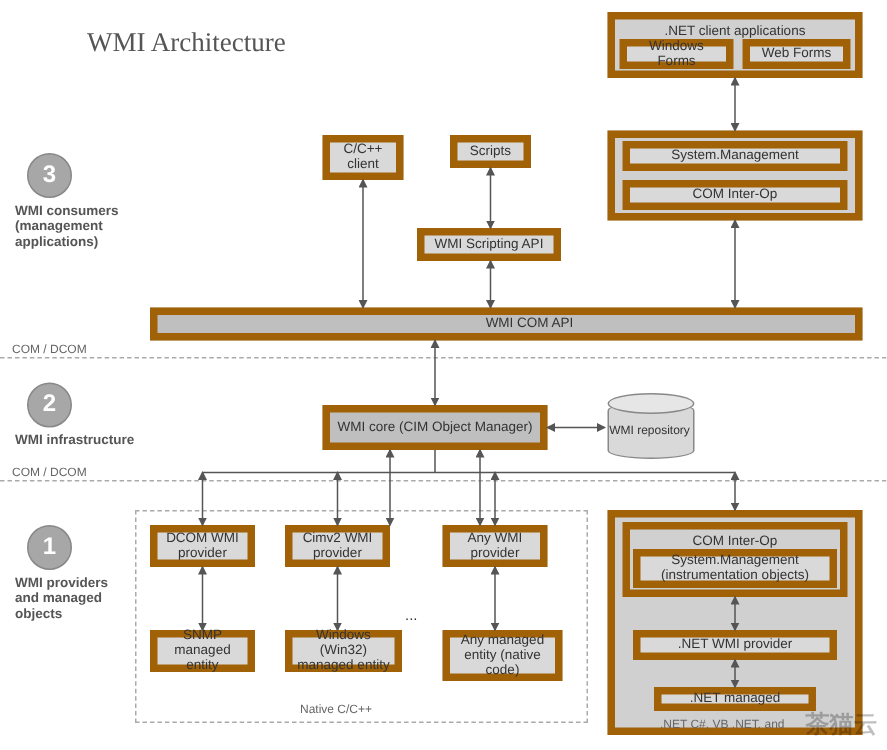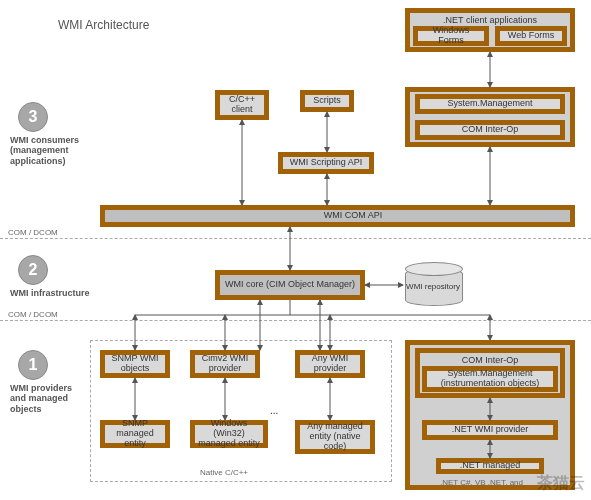--- a/index.html
+++ b/index.html
@@ -1,16 +1,16 @@
 <!DOCTYPE html>
 <html><head>
 <meta charset="utf-8">
 <style>
 body { margin:0; font-family:Arial,sans-serif; background:#fff; width:591px; height:500px; position:relative; font-size:9px; color:#333; }
-.title { position:absolute; font-size:12px; color:#555; }
+.title { position:absolute; font-size:18px; color:#555;font-family:Liberation Serif, serif; }
 .circle { position:absolute; width:28px; height:28px; border-radius:50%; background:#a7a7a7; color:#fff; font-size:16px; font-weight:bold; display:flex; align-items:center; justify-content:center; border:1px solid #888; }
 .section-label { position:absolute; width:80px; color:#555; font-size:9px; line-height:1.15; font-weight:bold; }
 .box { position:absolute; background:#bfbfbf; border:5px solid #a16207; text-align:center; display:flex; align-items:center; justify-content:center; line-height:1.1; padding:1px 2px; box-sizing:border-box; }
 .box.light { background:#d9d9d9; }
 .box.outer { background:#d0d0d0; }
 .dashline { position:absolute; border-top:1px dashed #aaa; }
 .dashbox { position:absolute; border:1px dashed #aaa; }
 .small { font-size:8px; color:#666; }
 svg.arrows { position:absolute; top:0; left:0; width:591px; height:500px; pointer-events:none; }
 svg.arrows line { stroke:#555; stroke-width:1; }
@@ -59,21 +59,21 @@
     <div class="top"></div>
   <div class="lbl">WMI repository</div>
 </div>
 
 <div class="dashline" style="left:0; top:320px; width:591px;"></div>
 <div class="small" style="position:absolute; left:8px; top:310px;">COM / DCOM</div>
 
 <div class="dashbox" style="left:90px; top:340px; width:300px; height:140px;"></div>
 <div class="small" style="position:absolute; left:200px; top:468px;">Native C/C++</div>
 
-<div class="box light" style="left:100px; top:350px; width:70px; height:28px;">SNMP WMI objects</div>
+<div class="box light" style="left:100px; top:350px; width:70px; height:28px;">DCOM WMI provider</div>
 <div class="box light" style="left:190px; top:350px; width:70px; height:28px;">Cimv2 WMI provider</div>
 <div class="box light" style="left:295px; top:350px; width:70px; height:28px;">Any WMI provider</div>
 
 <div style="position:absolute; left:270px; top:405px; font-size:10px;">...</div>
 
 <div class="box light" style="left:100px; top:420px; width:70px; height:28px;">SNMP managed entity</div>
 <div class="box light" style="left:190px; top:420px; width:78px; height:28px;text-align:center;">Windows (Win32) managed entity</div>
 <div class="box light" style="left:295px; top:420px; width:80px; height:34px;">Any managed entity (native code)</div>
 
 <div class="box outer" style="left:405px; top:340px; width:170px; height:150px;"></div>

